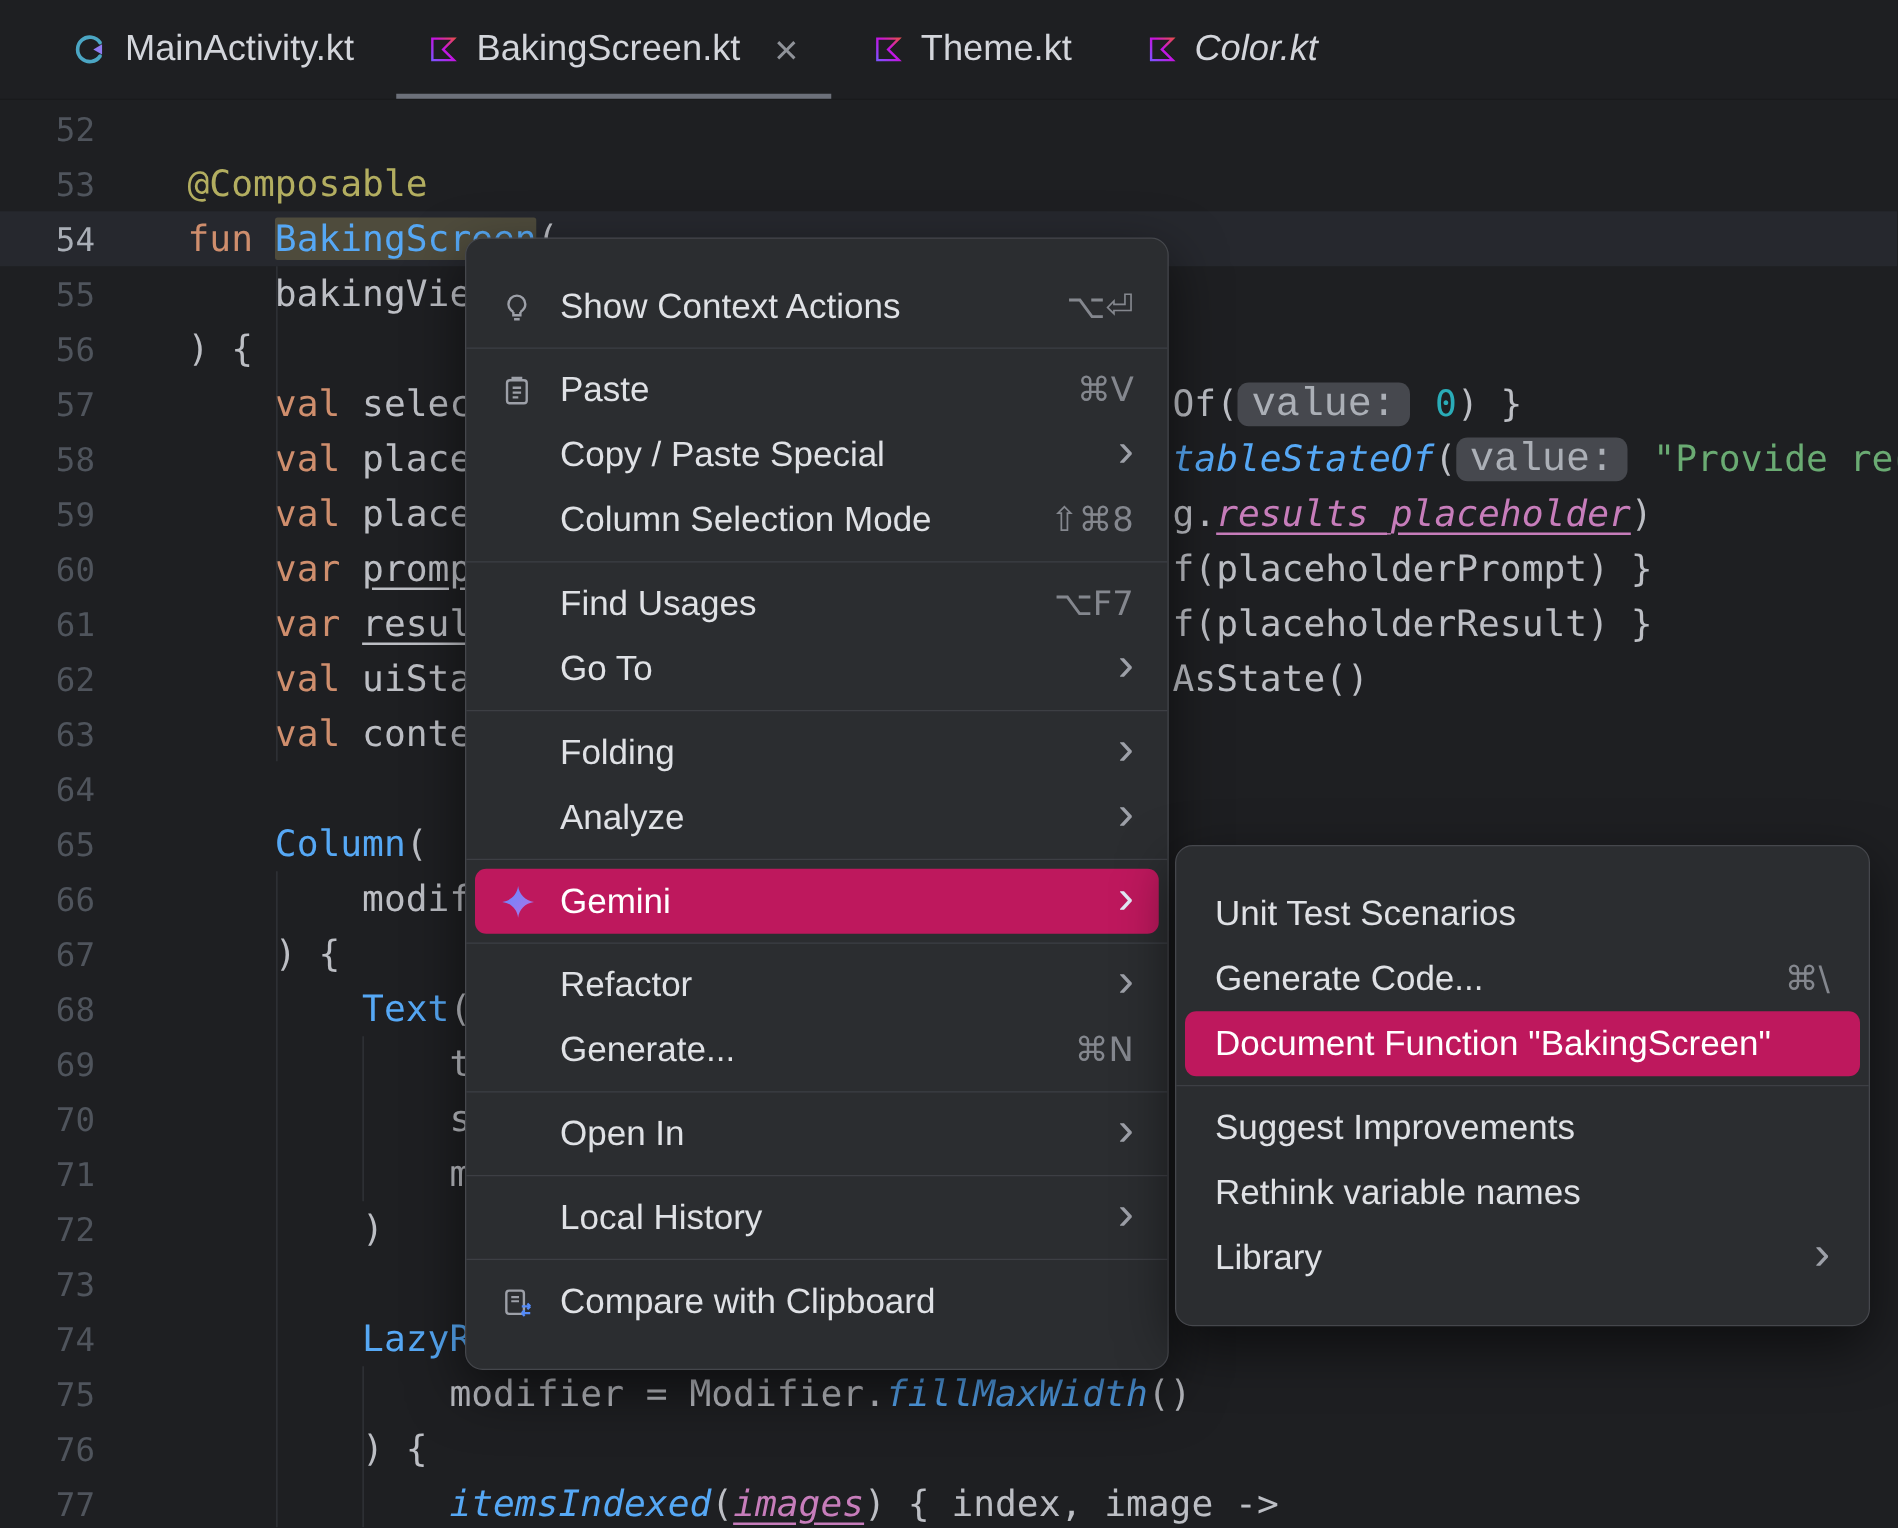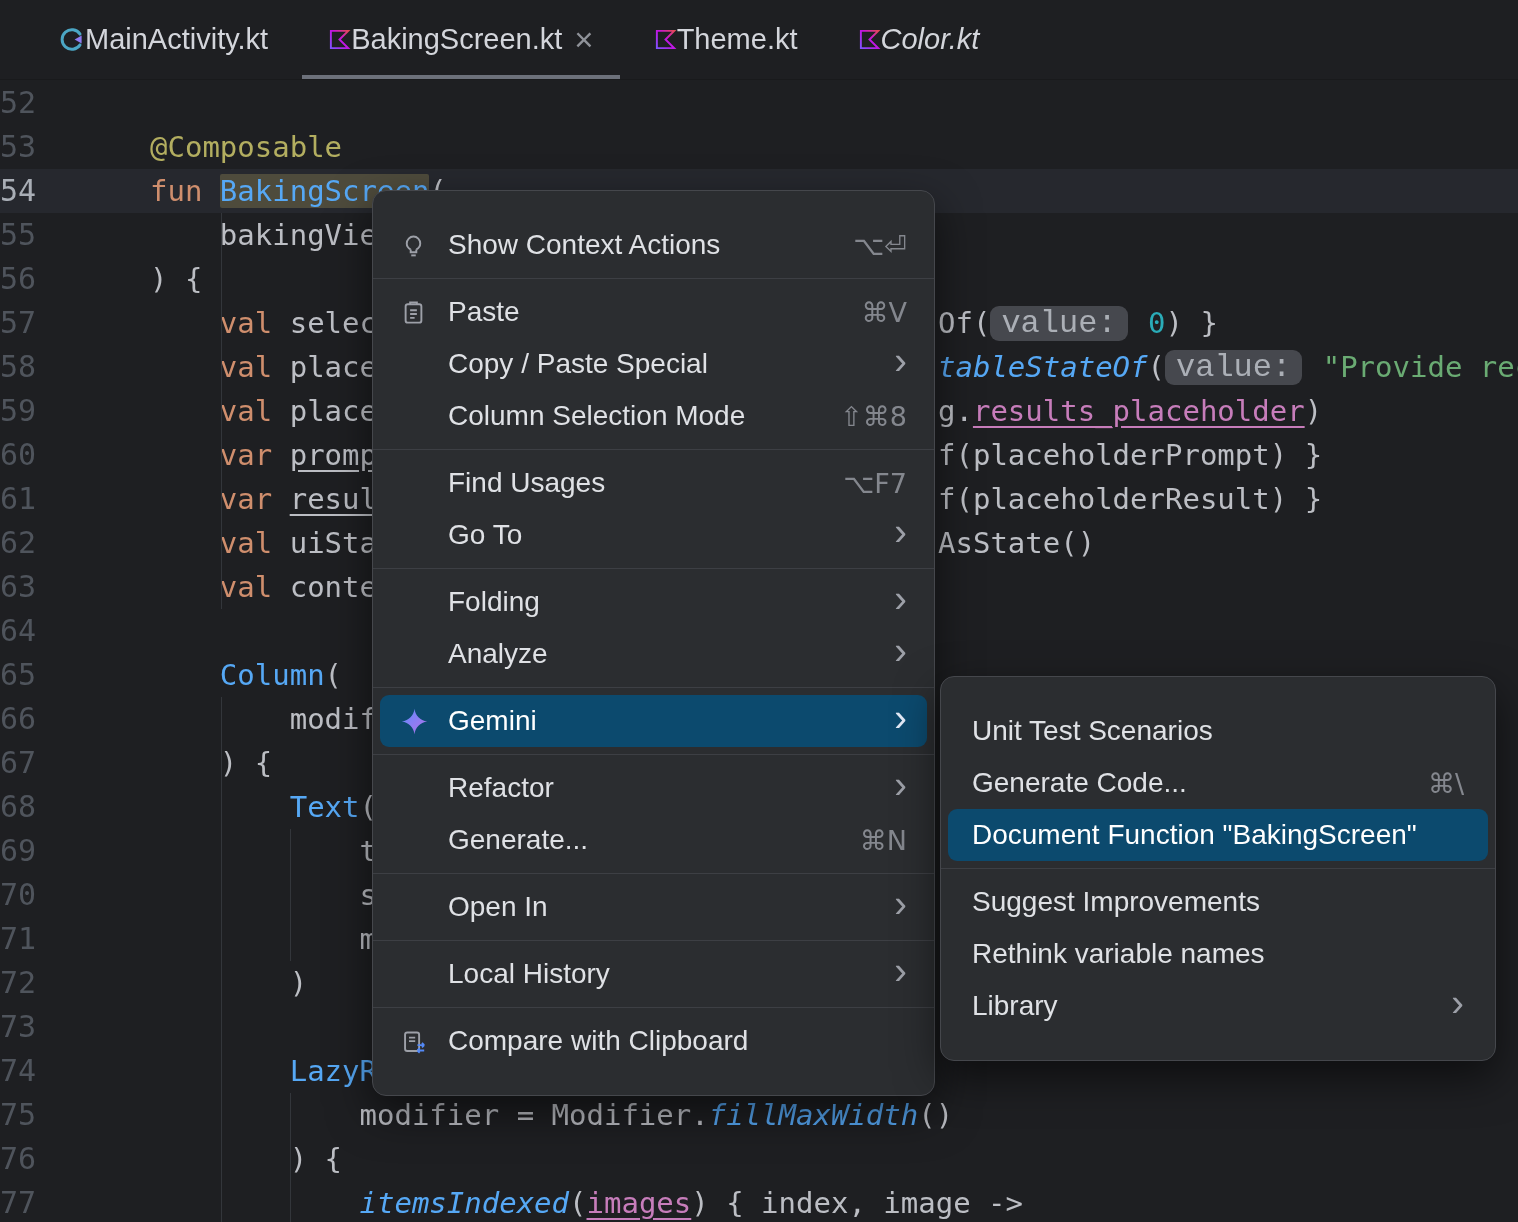--- a/index.html
+++ b/index.html
@@ -1,55 +1,55 @@
 <!DOCTYPE html>
 <html><head>
 <meta charset="utf-8">
 <style>
   *{margin:0;padding:0;box-sizing:border-box}
   html,body{width:1518px;height:1222px;overflow:hidden}
   body{background:#1e1f22;font-family:"Liberation Sans",sans-serif;position:relative}
 
   
   .tabbar{height:80px;display:flex;align-items:stretch;padding-left:28px;background:#1e1f22;border-bottom:1px solid #191a1c}
-  .tab{display:flex;align-items:center;padding:0 30px;position:relative;color:#d3d5db;font-size:29px}
+  .tab{display:flex;align-items:center;gap:15px;padding:0 30px;position:relative;color:#d3d5db;font-size:29px}
   .tab.active::after{content:"";position:absolute;left:4px;right:4px;bottom:0;height:4px;background:#6c707a}
   .tab.italic .label{font-style:italic}
   .tab .close{color:#8f9299;font-size:33px;margin-left:12px;line-height:1}
   .ticon{display:flex;align-items:center}
 
   
   .editor{position:absolute;top:81px;left:0;right:0;bottom:0;font-family:"DejaVu Sans Mono",monospace;font-size:29px;overflow:hidden}
   .line{height:44px;line-height:44px;white-space:pre;position:relative;color:#bcbec4}
   .line.current{background:#26282e}
-  .ln{display:inline-block;width:76px;text-align:left;color:#4f545c;font-size:30px}
+  .ln{display:inline-block;width:76px;text-align:right;color:#4f545c;font-size:26px}
   .line.current .ln{color:#a9aeb6}
   .code{padding-left:74px}
   .rfrag{position:absolute;left:938px;top:0;white-space:pre}
   .pl{color:#bcbec4}
   .kw{color:#cf8e6d}
   .ann{color:#b3ae60}
   .fn{color:#56a8f5}
   .call{color:#56a8f5}
   .calli{color:#56a8f5;font-style:italic}
   .str{color:#6aab73}
   .num{color:#2aacb8}
-  .prop{color:#c77dbb;text-decoration:underline;text-underline-offset:5px}
+  .prop{color:#c77dbb;font-style:italic;text-decoration:underline;text-underline-offset:5px}
   .mut{color:#bcbec4;text-decoration:underline;text-underline-offset:5px}
   .hlid{background:#4e4b3c;border-radius:2px}
   .hint{display:inline-block;background:#46484e;color:#abafb6;border-radius:9px;padding:0 11px;font-size:32px;line-height:35px;vertical-align:middle;font-family:Liberation Mono, monospace;margin:0 3px 4px 0}
   .guide{position:absolute;width:1px;background:#33363b}
 
   
   .menu{position:absolute;background:#2b2d30;border:1px solid #45474c;border-radius:14px;box-shadow:0 16px 44px rgba(0,0,0,.55);padding:28px 0;z-index:20}
   #ctx{left:372px;top:190px;width:563px}
   #sub{left:940px;top:676px;width:556px}
   .mitem{height:52px;display:flex;align-items:center;margin:0 7px;border-radius:9px;padding:0 20px;color:#dfe1e5;font-size:28px}
   #sub .mitem{padding:0 24px}
-  .mitem.sel{background:#0c4a6e;color:#fff}
+  .mitem.sel{background:#be185d;color:#fff}
   .micon{width:48px;display:flex;align-items:center}
   .mlabel{flex:1;white-space:nowrap}
   .msc{color:#84878e;font-size:27px;margin-left:28px;font-family:"DejaVu Sans",sans-serif}
   .marrow{color:#9da0a8;font-size:38px;margin-left:22px;line-height:1;transform:translateY(-3px)}
   .mitem.sel .marrow{color:#e2e9f6}
   .msep{height:1px;background:#3d3f44;margin:7px 0}
 </style>
 </head>
 <body>
 

